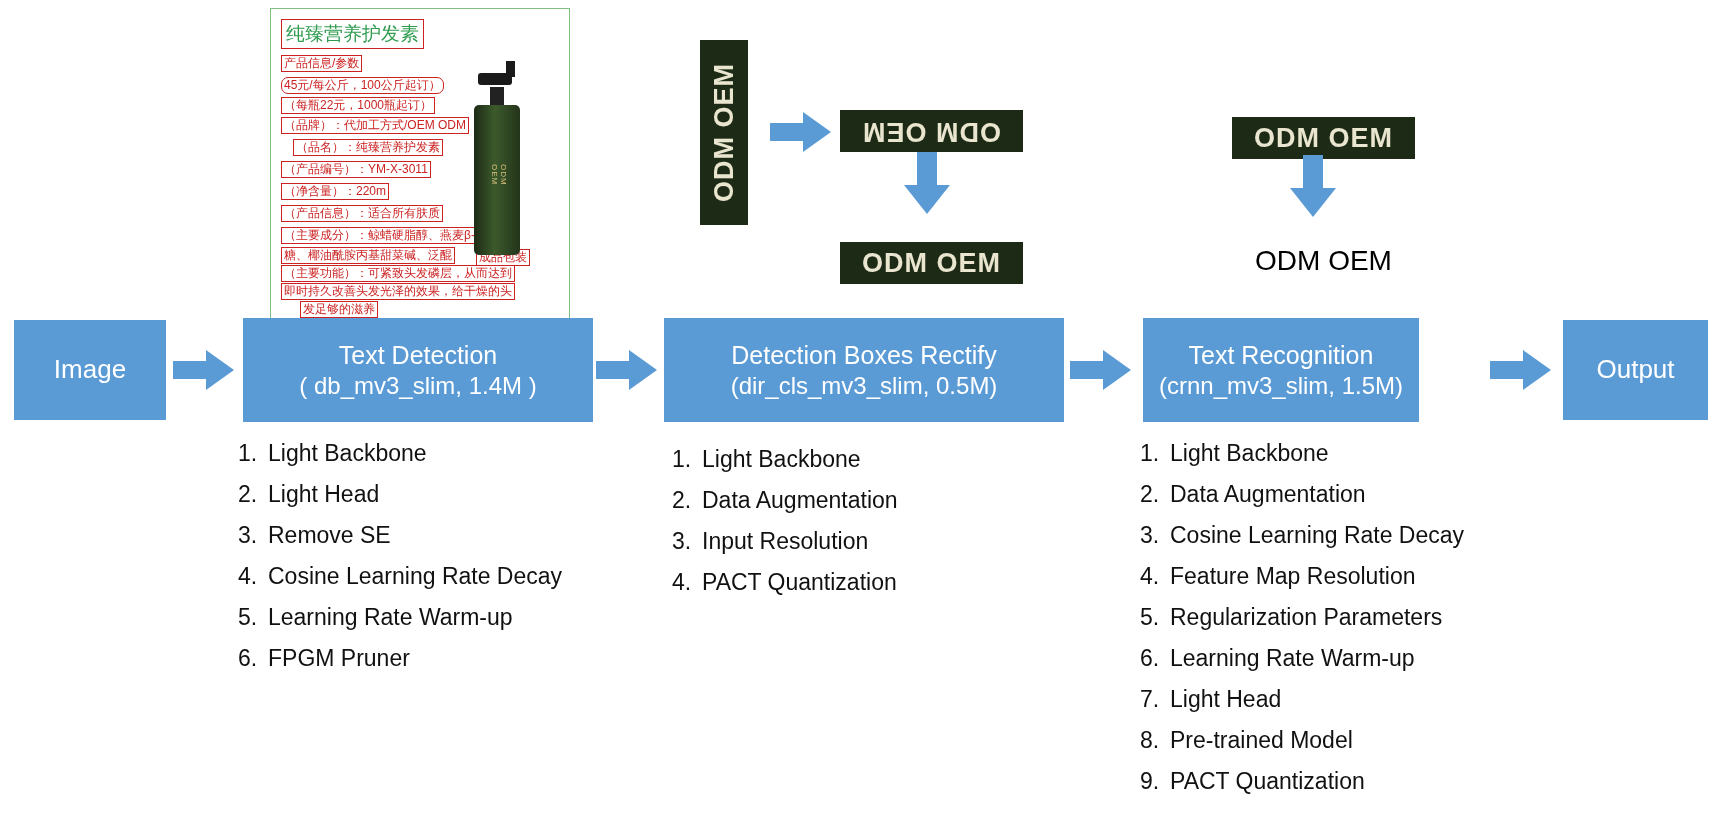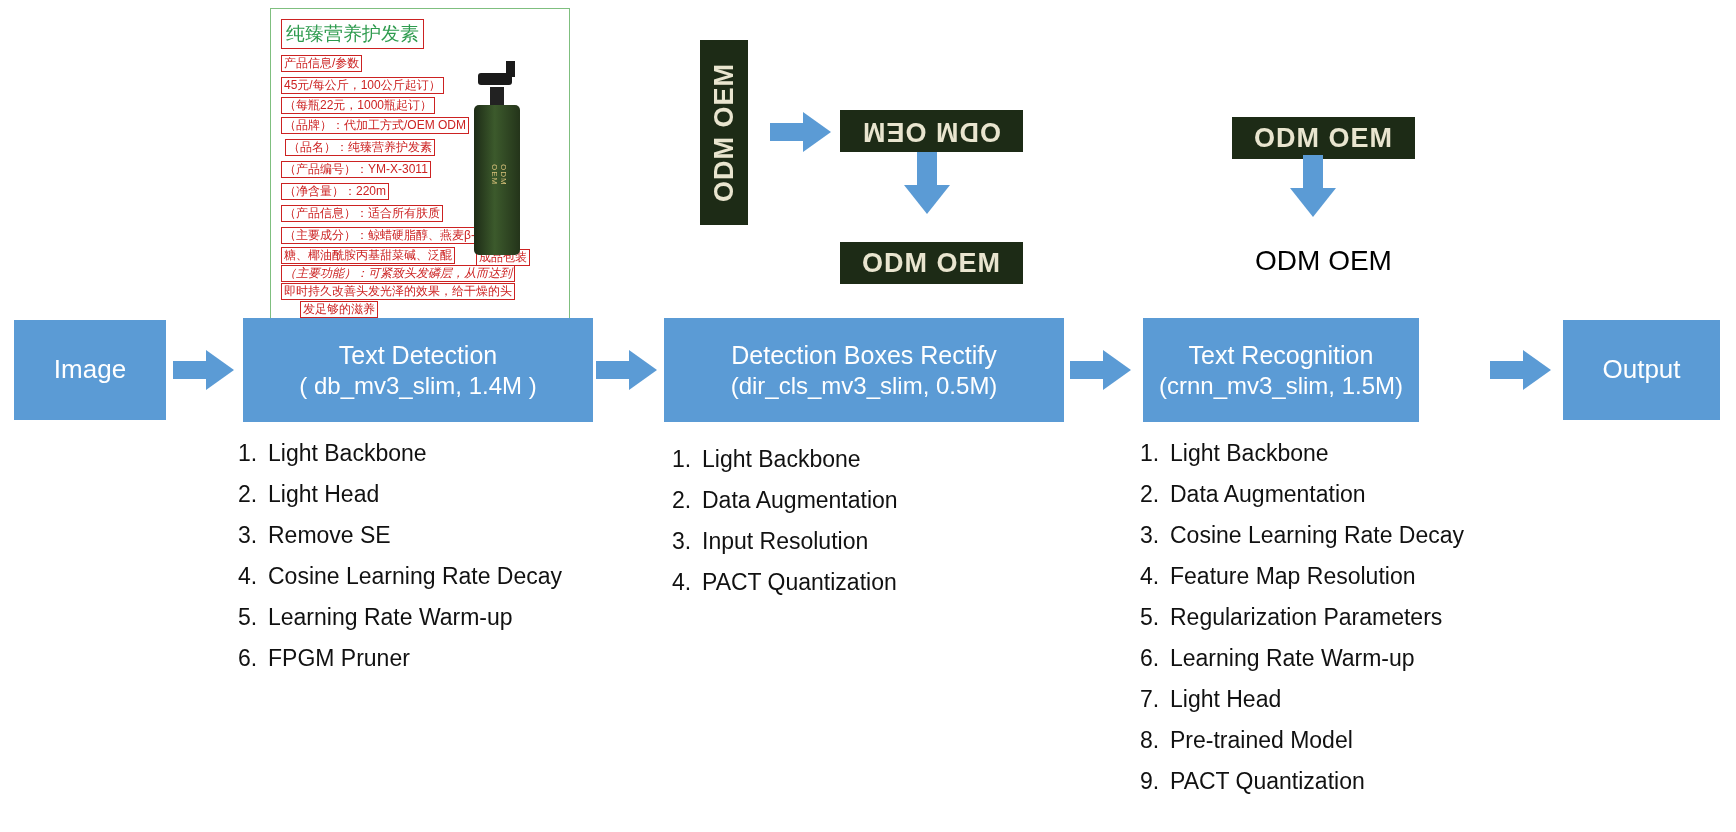--- a/index.html
+++ b/index.html
@@ -35,21 +35,21 @@
     line-height: 1.22;
   }
   .pbox .l1 { font-size: 25px; }
   .pbox .l2 { font-size: 24px; }
   .pbox.single .l1 { font-size: 26px; }
 
   #box-image  { left: 14px;   top: 320px; width: 152px; height: 100px; }
   #box-det    { left: 243px;  top: 318px; width: 350px; height: 104px; }
   #box-rect   { left: 664px;  top: 318px; width: 400px; height: 104px; }
   #box-rec    { left: 1143px; top: 318px; width: 276px; height: 104px; }
-  #box-output { left: 1563px; top: 320px; width: 157px; height: 100px; }
+  #box-output { left: 1563px; top: 320px; width: 145px; height: 100px; }
 
   
   .harrow {
     position: absolute;
     width: 62px;
     height: 40px;
   }
   .harrow .shaft {
     position: absolute;
     left: 0; top: 11px;
@@ -231,30 +231,30 @@
 </style>
 </head>
 <body>
 
 <div class="stage">
 
   <div id="sample-panel">
     <div id="sample-title">纯臻营养护发素</div>
 
     <div class="ocrline" style="left:10px; top:46px;">产品信息/参数</div>
-    <div class="ocrline" style="left:10px; top:68px;">45元/每公斤，100公斤起订）</div>
+    <div class="ocrline" style="left:10px; top:68px;border-radius:7px;">45元/每公斤，100公斤起订）</div>
     <div class="ocrline" style="left:10px; top:88px;">（每瓶22元，1000瓶起订）</div>
     <div class="ocrline" style="left:10px; top:108px;">（品牌）：代加工方式/OEM ODM</div>
-    <div class="ocrline" style="left:14px; top:130px;">（品名）：纯臻营养护发素</div>
+    <div class="ocrline" style="left:22px; top:130px;">（品名）：纯臻营养护发素</div>
     <div class="ocrline" style="left:10px; top:152px;">（产品编号）：YM-X-3011</div>
     <div class="ocrline" style="left:10px; top:174px;">（净含量）：220m</div>
     <div class="ocrline" style="left:10px; top:196px;">（产品信息）：适合所有肤质</div>
     <div class="ocrline" style="left:10px; top:218px;">（主要成分）：鲸蜡硬脂醇、燕麦β-葡聚</div>
     <div class="ocrline" style="left:10px; top:238px;">糖、椰油酰胺丙基甜菜碱、泛醌</div>
-    <div class="ocrline" style="left:10px; top:256px;font-style:italic;">（主要功能）：可紧致头发磷层，从而达到</div>
+    <div class="ocrline" style="left:10px; top:256px;">（主要功能）：可紧致头发磷层，从而达到</div>
     <div class="ocrline" style="left:10px; top:274px;">即时持久改善头发光泽的效果，给干燥的头</div>
     <div class="ocrline" style="left:10px; top:292px;margin-left:19px;">发足够的滋养</div>
 
     <div class="ocrline" style="left:205px; top:240px;">成品包装</div>
 
     <div id="bottle">
       <div class="pumpstem"></div>
       <div class="pumphead"></div>
       <div class="neck"></div>
       <div class="body"></div>

